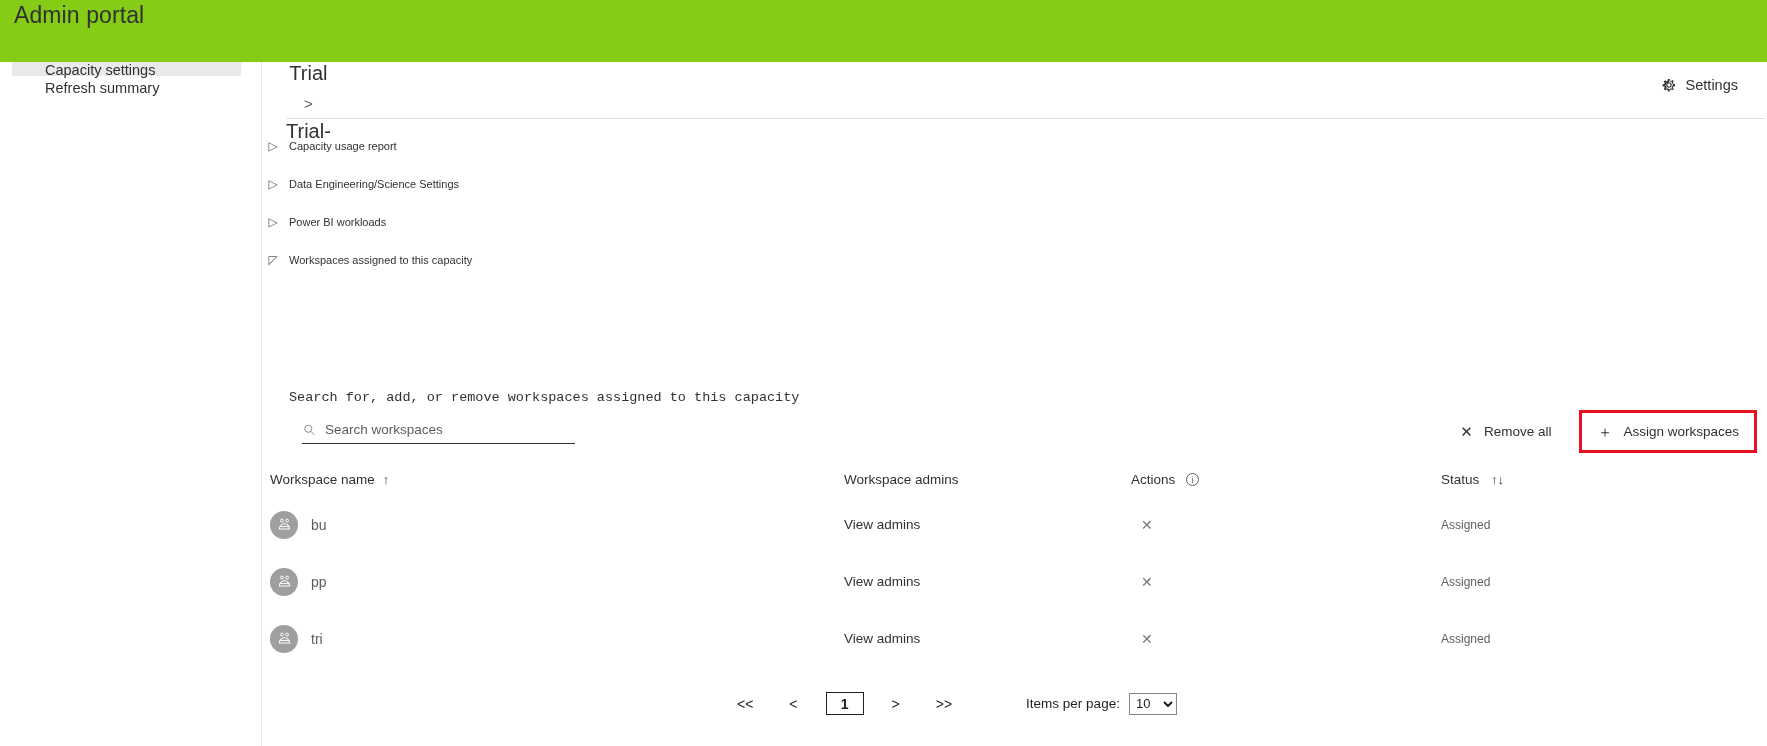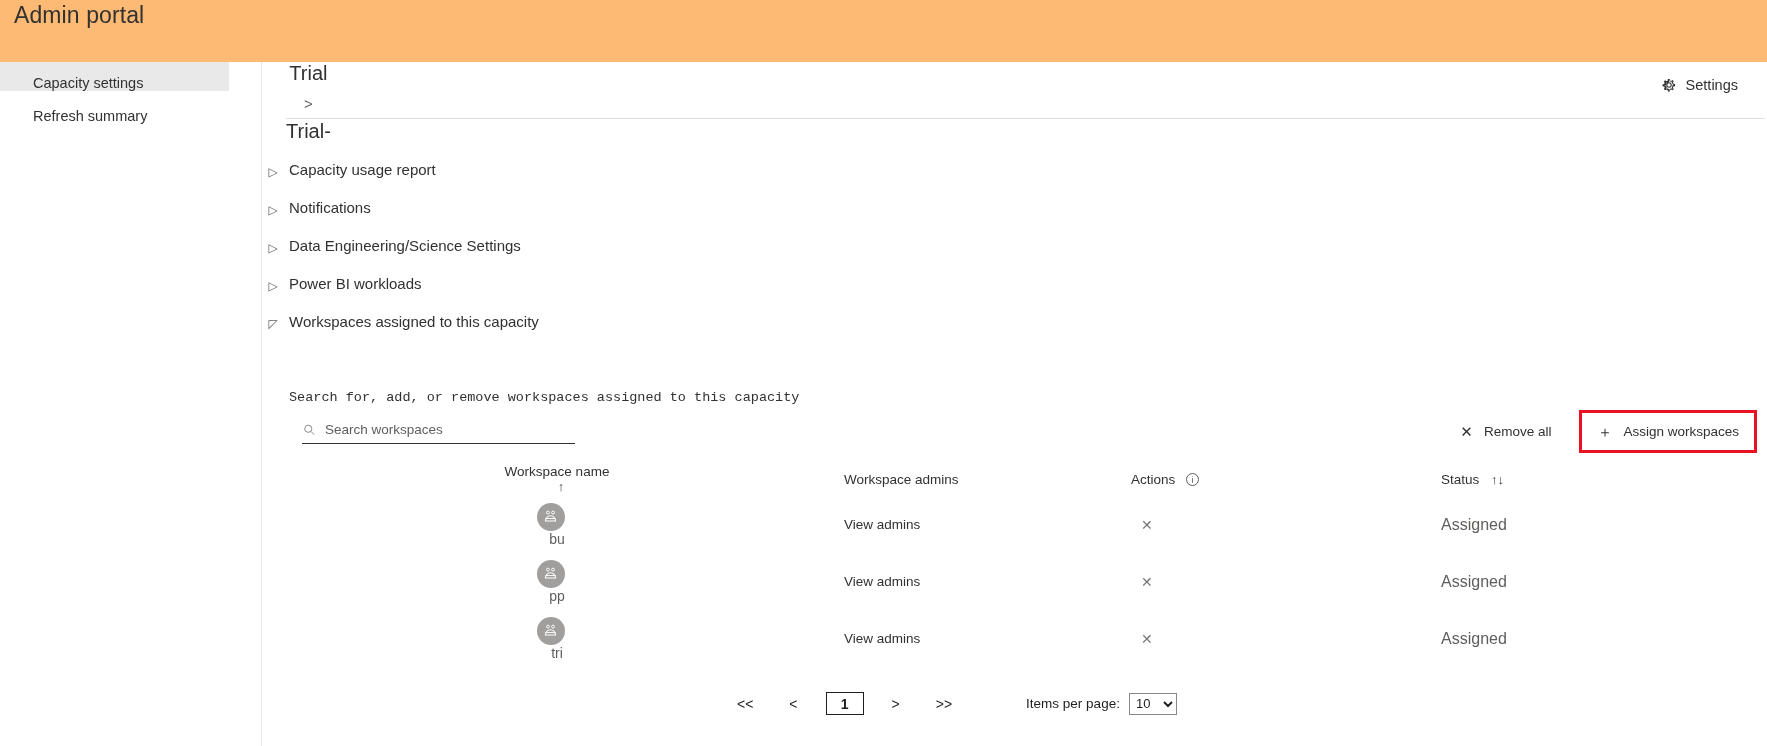--- a/index.html
+++ b/index.html
@@ -9,21 +9,21 @@
     width: 1767px; height: 746px;
     background: #ffffff;
     font-family: "Liberation Sans", sans-serif;
     color: #323130;
     overflow: hidden;
   }
   .app {
     position: relative;
     width: 1767px;
     height: 746px;
-    background: #fdba74;
+    background: #84cc16;
   }
 
   
   .app-title {
     position: absolute;
     left: 14px;
     top: 2px;
     font-size: 23px;
     font-weight: 400;
     color: #323130;
@@ -34,28 +34,29 @@
   .sidebar {
     position: absolute;
     left: 0;
     top: 62px;
     width: 262px;
     height: 684px;
     background: #ffffff;
     border-right: 1px solid #e6e6e6;
   }
   .nav-item {
-    height: 29px;
-    display: flex;
-    align-items: flex-end;
+    height: 14px;
+    display: flex;
+    align-items: flex-start;
     font-size: 14.5px;
     color: #323130;
     padding-left: 33px;
     cursor: pointer;
     white-space: nowrap;
+    margin-left: 12px;
   }
   .nav-item.selected {
     background: #e9e9e9;
     width: 229px;
   }
   .nav-item.sub {
     margin-top: 4px;
   }
 
   
@@ -120,23 +121,23 @@
 
   
   .sections {
     position: absolute;
     left: 0;
     top: 78px;
     width: 1505px;
   }
   .section-head {
     display: flex;
-    align-items: flex-end;
+    align-items: flex-start;
     height: 38px;
-    font-size: 15px;
+    font-size: 11px;
     color: #323130;
     cursor: pointer;
     padding-left: 4px;
   }
   .tri {
     width: 14px;
     display: inline-block;
     margin-right: 9px;
     font-size: 12px;
     color: #605e5c;
@@ -227,21 +228,21 @@
     display: flex;
     align-items: center;
     height: 57px;
     font-size: 13.5px;
   }
   .t-head {
     height: 34px;
     color: #323130;
     font-size: 13.5px;
   }
-  .c-name   { width: 582px; padding-left: 8px; display: flex; align-items: center; flex-direction: column; }
+  .c-name   { width: 582px; padding-left: 8px; display: flex; align-items: center; }
   .c-admins { width: 287px; }
   .c-actions{ width: 310px; }
   .c-status { width: 300px; }
   .t-head .c-name { padding-left: 8px; }
 
   .sort-ind { margin-left: 8px; font-size: 13px; color: #323130; }
   .info-ico {
     display: inline-block;
     margin-left: 7px;
     width: 13px; height: 13px;
@@ -273,21 +274,21 @@
     font-size: 13.5px;
   }
   .x-btn {
     color: #797775;
     font-size: 14px;
     cursor: pointer;
     display: inline-block;
     padding: 2px 6px;
     margin-left: 4px;
   }
-  .status-txt { color: #605e5c; font-size: 16px; }
+  .status-txt { color: #605e5c; font-size: 12px; }
 
   
   .pager {
     position: absolute;
     left: 0;
     top: 630px;
     width: 1505px;
     display: flex;
     align-items: center;
     padding-left: 467px;
@@ -358,24 +359,20 @@
         <span>Settings</span>
       </div>
     </div>
 
     <div class="hrule"></div>
 
     <div class="sections">
       <div class="section-head">
         <span class="tri collapsed"></span>
         <span>Capacity usage report</span>
-      </div>
-      <div class="section-head">
-        <span class="tri collapsed"></span>
-        <span>Notifications</span>
       </div>
       <div class="section-head">
         <span class="tri collapsed"></span>
         <span>Data Engineering/Science Settings</span>
       </div>
       <div class="section-head">
         <span class="tri collapsed"></span>
         <span>Power BI workloads</span>
       </div>
       <div class="section-head">

